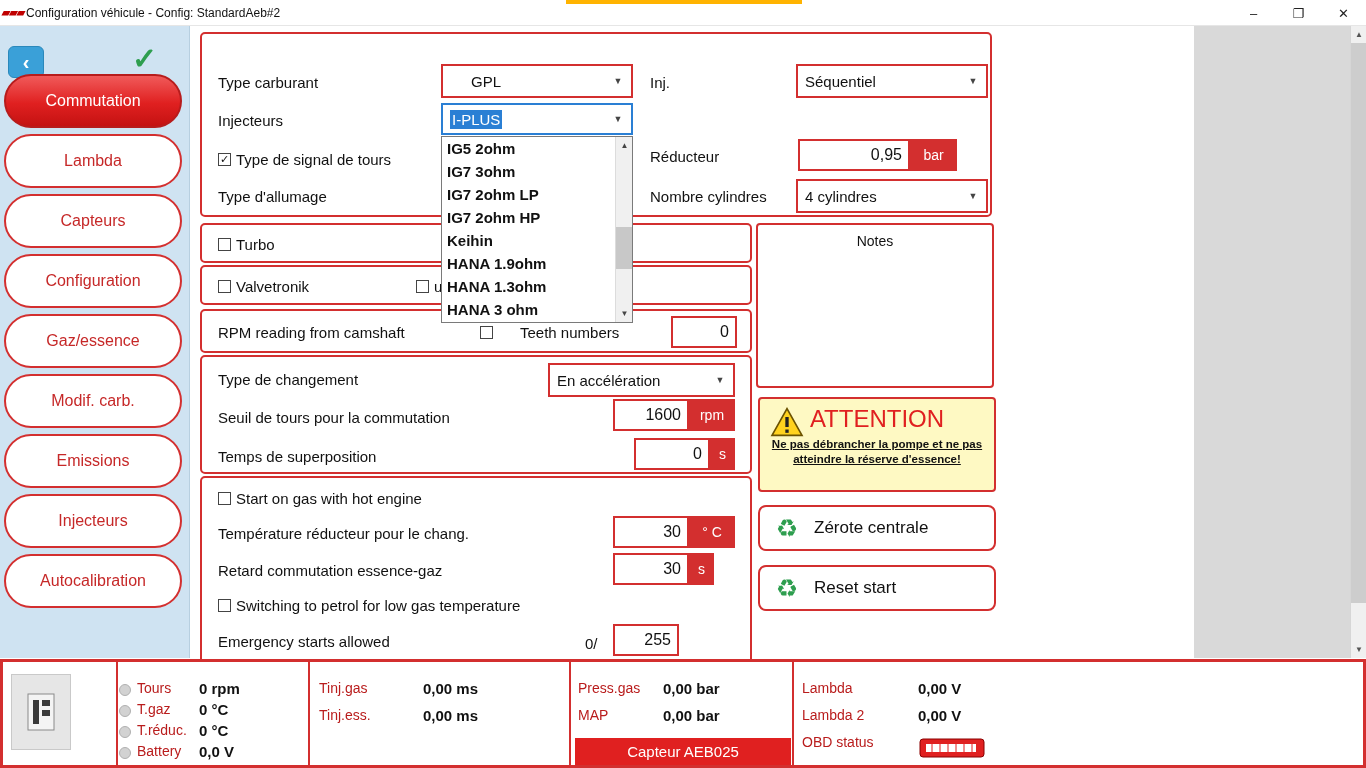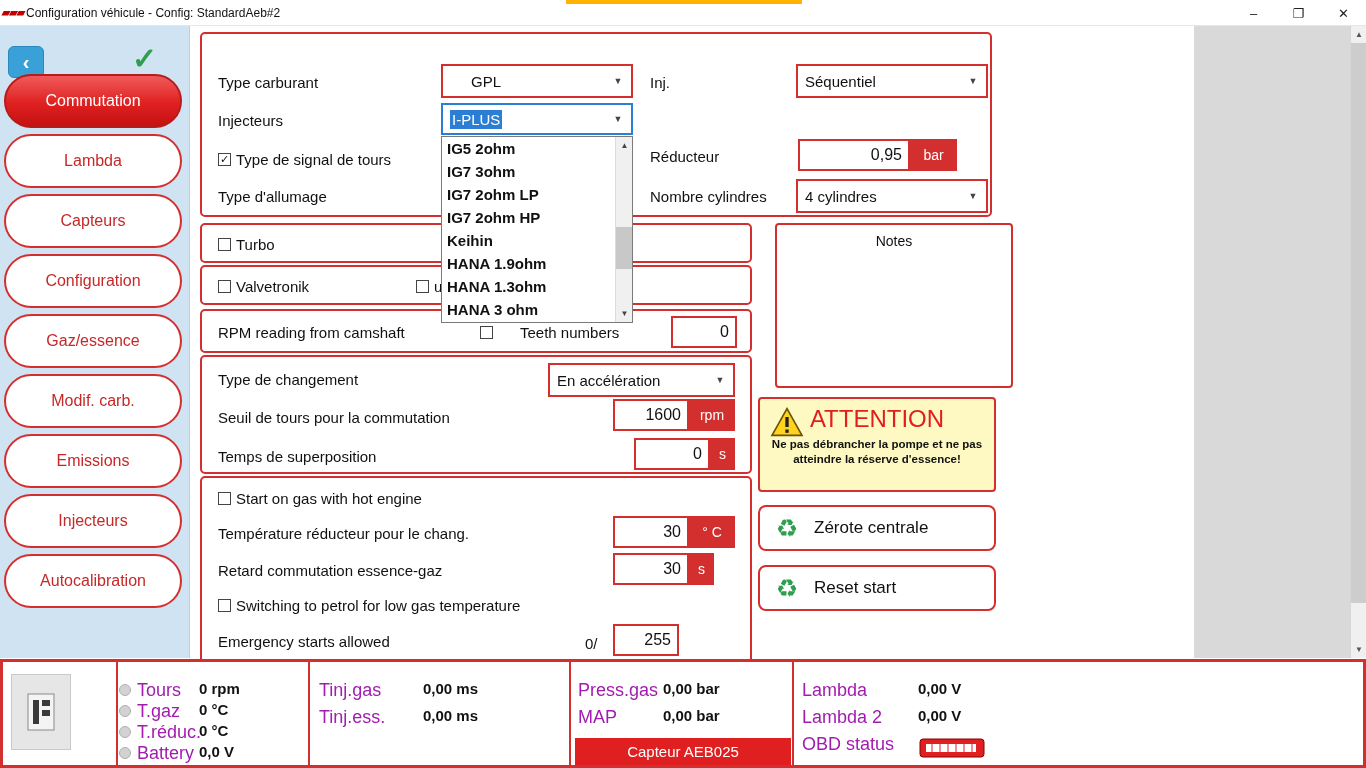--- a/index.html
+++ b/index.html
@@ -195,21 +195,21 @@
   }
   .notes .t { text-align: center; font-size: 14px; color: #111; margin-top: 8px; }
 
   
   .attention {
     position: absolute;
     border: 2px solid #d32f2f; background: #fef9c3; border-radius: 4px;
     text-align: center;
   }
   .attention .title { color: #e02020; font-size: 24px; margin-top: 6px; }
-  .attention .body { color: #111; font-size: 11.5px; font-weight: bold; line-height: 1.3; margin-top: 4px; padding: 0 6px; }
+  .attention .body { color: #111; font-size: 11.5px; font-weight: bold; line-height: 1.3; margin-top: 4px; padding: 0 6px; text-decoration: underline; }
   .warnicon { position: absolute; left: 10px; top: 8px; width: 34px; height: 30px; }
 
   
   .bigbtn {
     position: absolute;
     border: 2px solid #d32f2f; background: #ffffff; border-radius: 8px;
     display: flex; align-items: center; gap: 12px;
     padding-left: 12px;
     font-size: 17px; color: #111;
   }
@@ -218,21 +218,21 @@
     display: flex; align-items: center; justify-content: center;
     color: #2e9e4f; font-size: 25px;
   }
 
   
   .statusbar {
     position: absolute; left: 0; top: 659px; width: 1366px; height: 109px;
     background: #ffffff;
     border: 3px solid #d32f2f;
   }
-  .stat-cell { position: absolute; font-size: 18px; color: #a21caf; white-space: nowrap; }
+  .stat-cell { position: absolute; font-size: 14px; color: #b91c1c; white-space: nowrap; }
   .stat-val { position: absolute; font-size: 15px; color: #111; font-weight: bold; white-space: nowrap; text-align: left; }
   .vdiv { position: absolute; width: 2px; background: #d32f2f; top: 0; height: 103px; }
   .ledbox {
     position: absolute; left: 8px; top: 12px; width: 60px; height: 76px;
     background: #e6e6e6; border: 1px solid #c9c9c9;
     display: flex; align-items: center; justify-content: center;
   }
   .led { position: absolute; width: 12px; height: 12px; border-radius: 50%; background: #d2d2d2; border: 1px solid #b0b0b0; }
   .sensorbadge {
     position: absolute; left: 572px; top: 76px; width: 216px; height: 27px;
@@ -366,21 +366,21 @@
     <div class="cbox" style="left:27px; top:571px;">
       <span class="box"></span>
       <span>Switching to petrol for low gas temperature</span>
     </div>
     <div class="lbl" style="left:27px; top:607px;">Emergency starts allowed</div>
     <div class="lbl" style="left:394px; top:609px;">0/</div>
     <div class="plainbox" style="left:422px; top:598px; width:66px;">255</div>
     <div class="lbl" style="left:27px; top:645px;">Num. of inj. between cylinders change over</div>
     <div class="plainbox" style="left:422px; top:637px; width:66px;">0</div>
 
-    <div class="notes" style="left:584px; top:197px; width:238px; height:165px;">
+    <div class="notes" style="left:565px; top:197px; width:238px; height:165px;">
       <div class="t">Notes</div>
     </div>
 
     <div class="attention" style="left:567px; top:371px; width:238px; height:95px;">
       <svg class="warnicon" viewBox="0 0 40 36">
         <polygon points="20,2 38,34 2,34" fill="#ffd21e" stroke="#6b5200" stroke-width="2"></polygon>
         <rect x="18" y="12" width="4" height="12" fill="#222"></rect>
         <rect x="18" y="27" width="4" height="4" fill="#222"></rect>
       </svg>
       <div class="title">ATTENTION</div>

